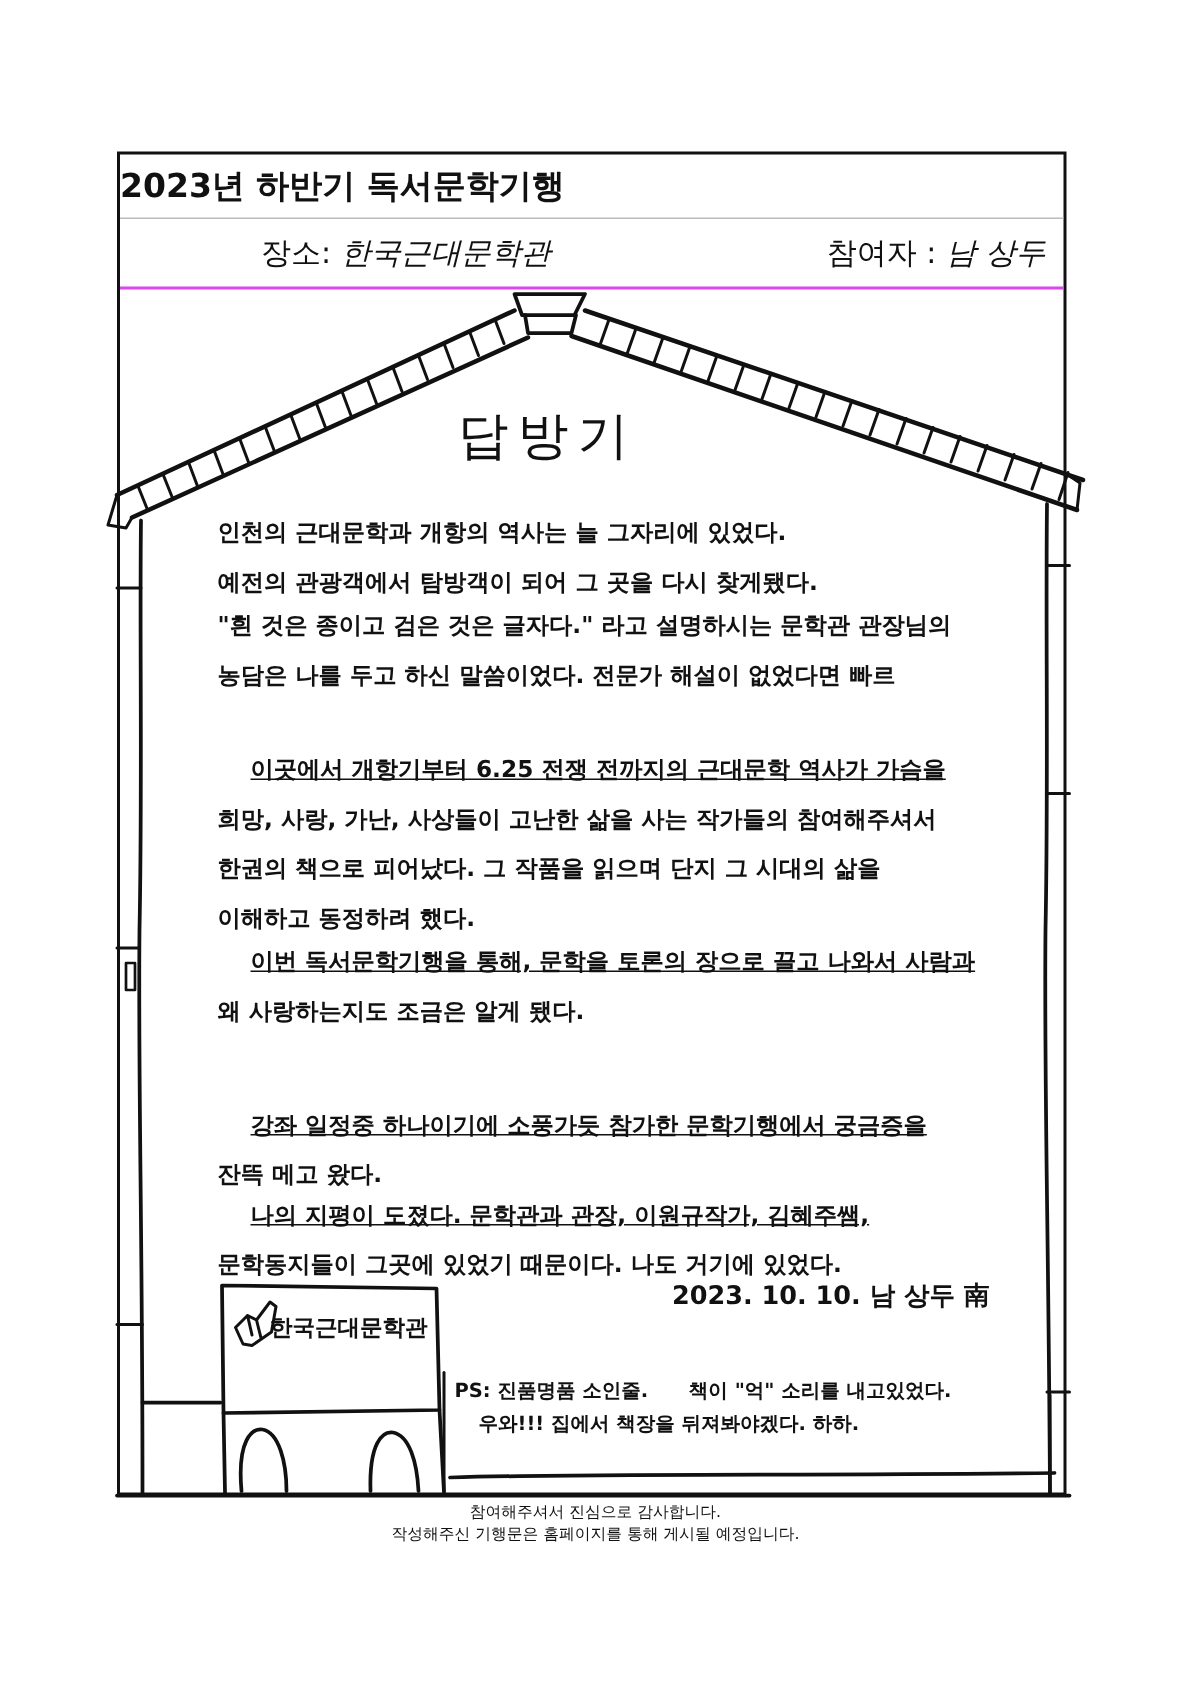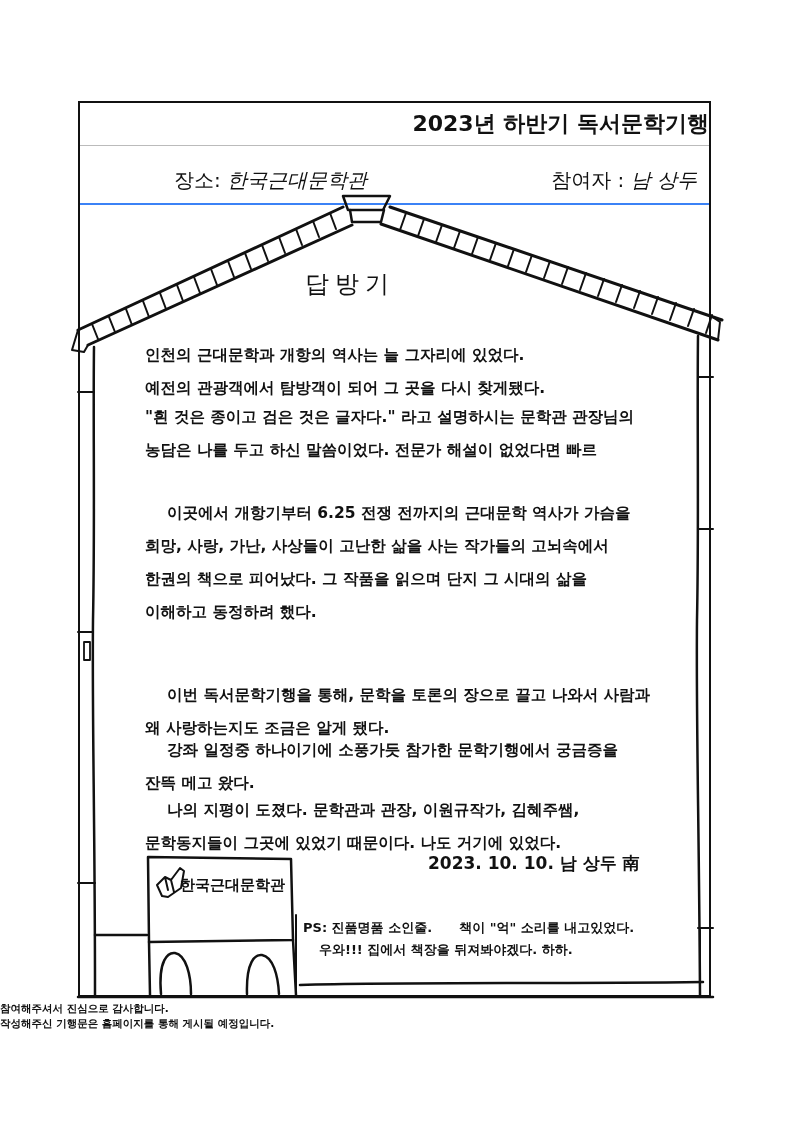--- a/index.html
+++ b/index.html
@@ -7,60 +7,60 @@
       width: 794px; height: 1123px; position: relative; overflow: hidden;
       font-family: "DejaVu Sans", sans-serif; color: #111;
     }
     .frame {
       position: absolute; left: 78px; top: 101px; width: 633px; height: 896px;
       border: 2px solid #111; box-sizing: border-box;
     }
     .title-row {
       position: absolute; left: 0; top: 0; right: 0; height: 42px;
       border-bottom: 1px solid #bbb;
-      display: flex; align-items: center; justify-content: flex-end;
+      display: flex; align-items: center; justify-content: flex-start;
       font-weight: bold; font-size: 22px; letter-spacing: 0px;
     }
     .info-row {
-      position: absolute; left: 0; top: 50px; right: 0; height: 50px;
-      border-bottom: 2px solid #3b82f6;
+      position: absolute; left: 0; top: 38px; right: 0; height: 50px;
+      border-bottom: 2px solid #d946ef;
       font-size: 20px;
       text-decoration: underline;
     }
     .info-location { position: absolute; left: 94px; top: 14px; }
     .info-participant { position: absolute; right: 12px; top: 14px; }
     .hand {
       font-family: "DejaVu Serif", serif; font-style: italic;
     }
     .drawing { position: absolute; left: 0; top: 0; width: 794px; height: 1123px; pointer-events: none; }
     .heading {
-      position: absolute; left: 305px; top: 268px; font-size: 24px;
+      position: absolute; left: 305px; top: 268px; font-size: 34px;
       font-family: "DejaVu Sans", sans-serif; font-weight: 300; letter-spacing: 6px;
     }
     .body-text {
       position: absolute; left: 140px; width: 560px;
       font-family: "DejaVu Sans", sans-serif; font-size: 15.5px; font-weight: bold;
       line-height: 28px; color: #111;
     }
     .para { margin: 5px; }
-    .indent { text-indent: 22px; }
+    .indent { text-indent: 22px; text-decoration: underline; }
     .signature {
-      position: absolute; left: 428px; top: 852px; font-size: 17px; font-weight: bold;
+      position: absolute; left: 448px; top: 852px; font-size: 17px; font-weight: bold;
       font-family: "DejaVu Sans", sans-serif;
     }
     .sign-label {
       position: absolute; left: 180px; top: 876px; font-size: 15px; font-weight: bold;
     }
     .ps {
       position: absolute; left: 303px; top: 917px; font-size: 13px; font-weight: bold;
       line-height: 22px; width: 420px;
     }
     .footer {
-      position: absolute; left: 0; top: 1001px; width: 794px; text-align: left;
-      font-size: 10.5px; line-height: 15px; color: #111; font-weight: bold;
+      position: absolute; left: 0; top: 1001px; width: 794px; text-align: center;
+      font-size: 10.5px; line-height: 15px; color: #111;
     }
   </style>
 </head>
 <body>
 
 <div class="frame">
   <div class="title-row">
     <span>2023년 하반기 독서문학기행</span>
   </div>
   <div class="info-row">
@@ -179,26 +179,26 @@
   <p class="para">예전의 관광객에서 탐방객이 되어 그 곳을 다시 찾게됐다.</p>
 </div>
 
 <div class="body-text" style="top:398px;">
   <p class="para">"흰 것은 종이고 검은 것은 글자다." 라고 설명하시는 문학관 관장님의</p>
   <p class="para">농담은 나를 두고 하신 말씀이었다. 전문가 해설이 없었다면 빠르</p>
 </div>
 
 <div class="body-text" style="top:494px;">
   <p class="para indent">이곳에서 개항기부터 6.25 전쟁 전까지의 근대문학 역사가 가슴을</p>
-  <p class="para">희망, 사랑, 가난, 사상들이 고난한 삶을 사는 작가들의 고뇌속에서</p>
+  <p class="para">희망, 사랑, 가난, 사상들이 고난한 삶을 사는 작가들의 참여해주셔서</p>
   <p class="para">한권의 책으로 피어났다. 그 작품을 읽으며 단지 그 시대의 삶을</p>
   <p class="para">이해하고 동정하려 했다.</p>
 </div>
 
-<div class="body-text" style="top:676px;">
+<div class="body-text" style="top:622px;">
   <p class="para indent">이번 독서문학기행을 통해, 문학을 토론의 장으로 끌고 나와서 사람과</p>
   <p class="para">왜 사랑하는지도 조금은 알게 됐다.</p>
 </div>
 
 <div class="body-text" style="top:731px;">
   <p class="para indent">강좌 일정중 하나이기에 소풍가듯 참가한 문학기행에서 궁금증을</p>
   <p class="para">잔뜩 메고 왔다.</p>
 </div>
 
 <div class="body-text" style="top:791px;">

